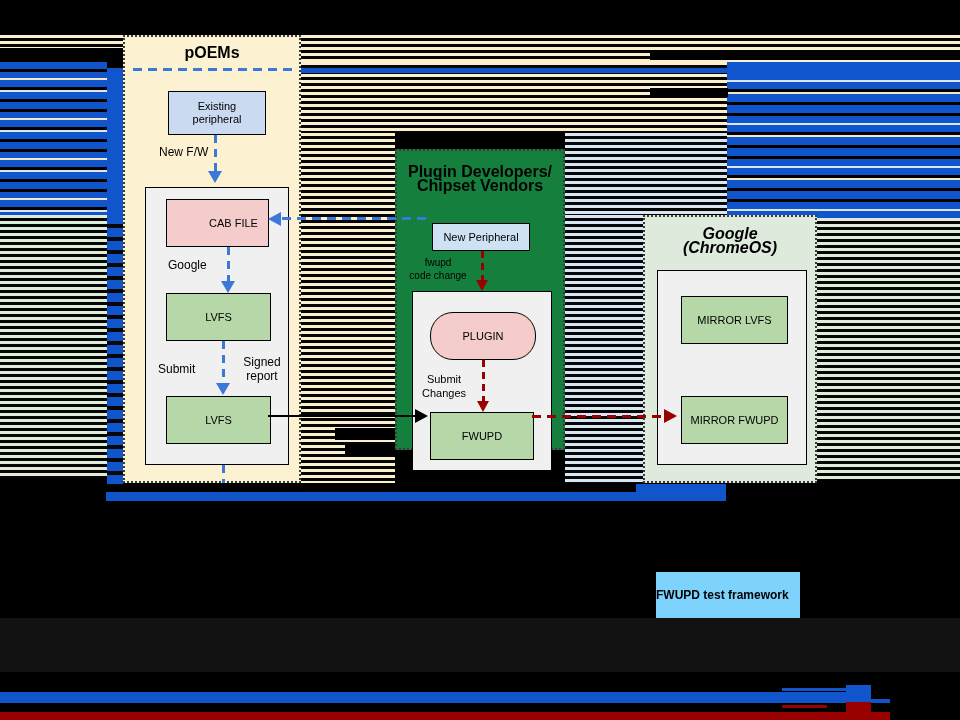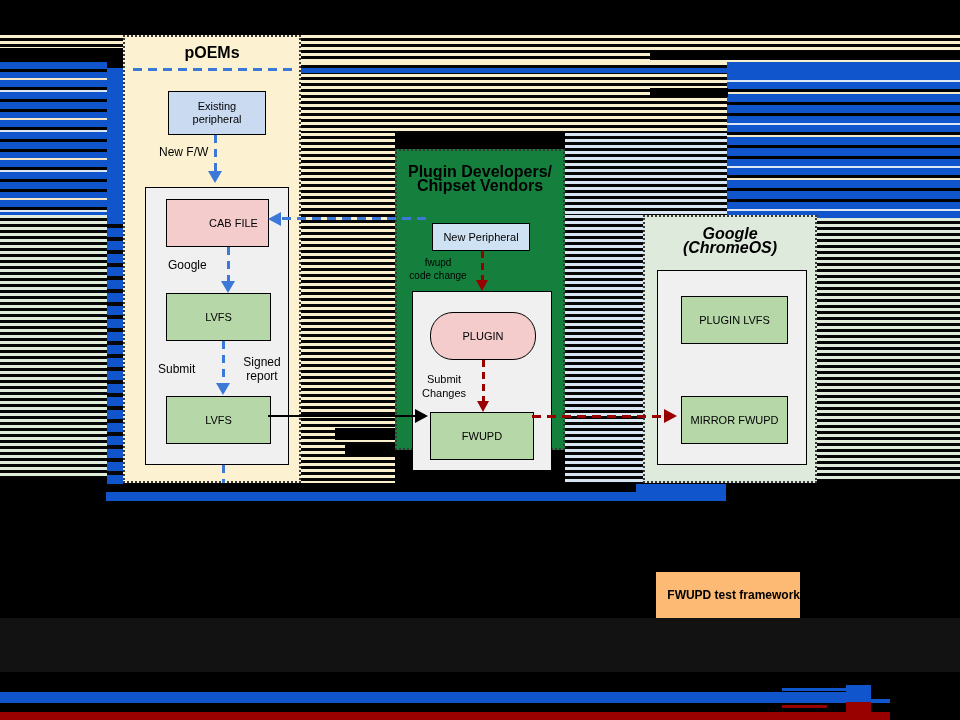--- a/index.html
+++ b/index.html
@@ -32,21 +32,21 @@
   .vdash-blue{width:3px;background:repeating-linear-gradient(180deg,#3c78d8 0 8px,transparent 8px 14px);}
   .hdash-red{height:3px;background:repeating-linear-gradient(90deg,#990000 0 9px,transparent 9px 15px);}
   .vdash-red{width:3px;background:repeating-linear-gradient(180deg,#990000 0 7px,transparent 7px 12px);}
   .hline-black{height:2px;background:#000;}
   .arr{width:0;height:0;}
   .arr-down-blue{border-left:7px solid transparent;border-right:7px solid transparent;border-top:12px solid #3c78d8;}
   .arr-down-red{border-left:6px solid transparent;border-right:6px solid transparent;border-top:11px solid #990000;}
   .arr-left-blue{border-top:7px solid transparent;border-bottom:7px solid transparent;border-right:13px solid #3c78d8;}
   .arr-right-black{border-top:7px solid transparent;border-bottom:7px solid transparent;border-left:13px solid #000;}
   .arr-right-red{border-top:7px solid transparent;border-bottom:7px solid transparent;border-left:13px solid #990000;}
-  .framework{background:#fdba74;display:flex;align-items:center;justify-content:flex-end;
+  .framework{background:#7dd3fc;display:flex;align-items:center;justify-content:flex-start;
              font-weight:bold;font-size:12px;}
 </style>
 </head>
 <body>
 
 <div id="stage">
 
   <div class="abs st-tan" style="left:0;top:35;left:0px;top:35px;width:960px;height:27px;"></div>
   <div class="abs st-tan" style="left:300px;top:62px;width:427px;height:71px;"></div>
   <div class="abs st-tan" style="left:300px;top:133px;width:95px;height:350px;"></div>
@@ -151,21 +151,21 @@
     </div>
   </div>
 
   <div class="abs group" style="left:643px;top:215px;width:174px;height:268px;background:#deebdc;">
     <div class="gtitle" style="top:10px;font-style:italic;">
       <div>Google</div>
       <div>(ChromeOS)</div>
     </div>
     <div class="subbox" style="left:12px;top:53px;width:150px;height:195px;">
       <div class="node greenbox" style="left:23px;top:25px;width:107px;height:48px;">
-        <span>PLUGIN LVFS</span>
+        <span>MIRROR LVFS</span>
       </div>
       <div class="node greenbox" style="left:23px;top:125px;width:107px;height:48px;">
         <span>MIRROR FWUPD</span>
       </div>
     </div>
   </div>
 
   <div class="abs arr arr-left-blue" style="left:268px;top:212px;"></div>
   <div class="abs hdash-blue" style="left:282px;top:217px;width:148px;"></div>
 

